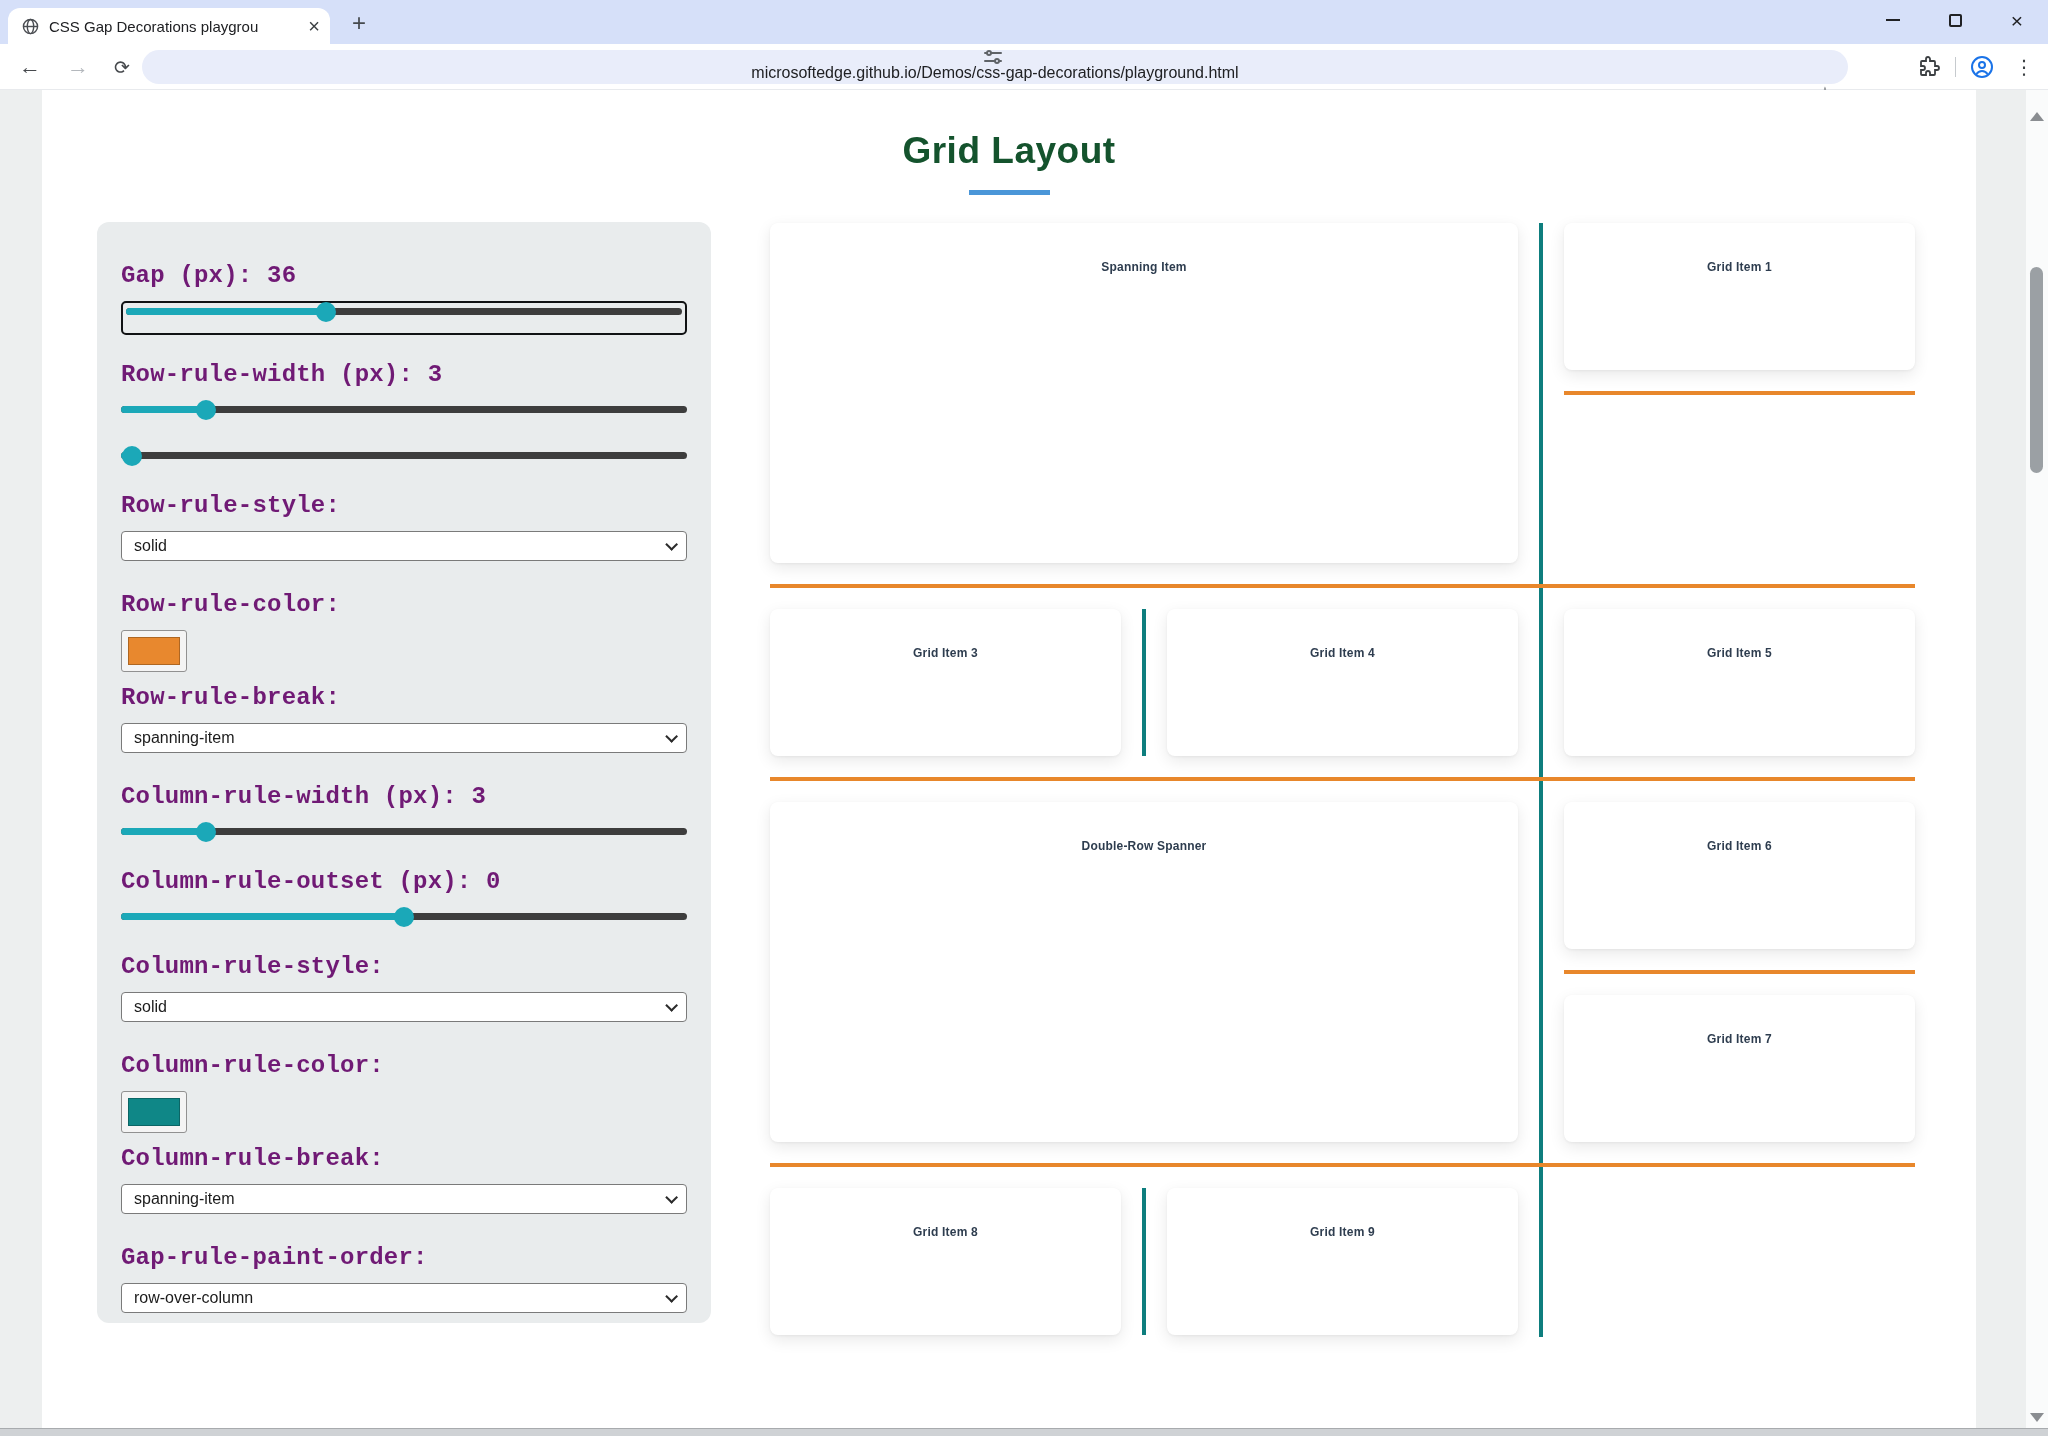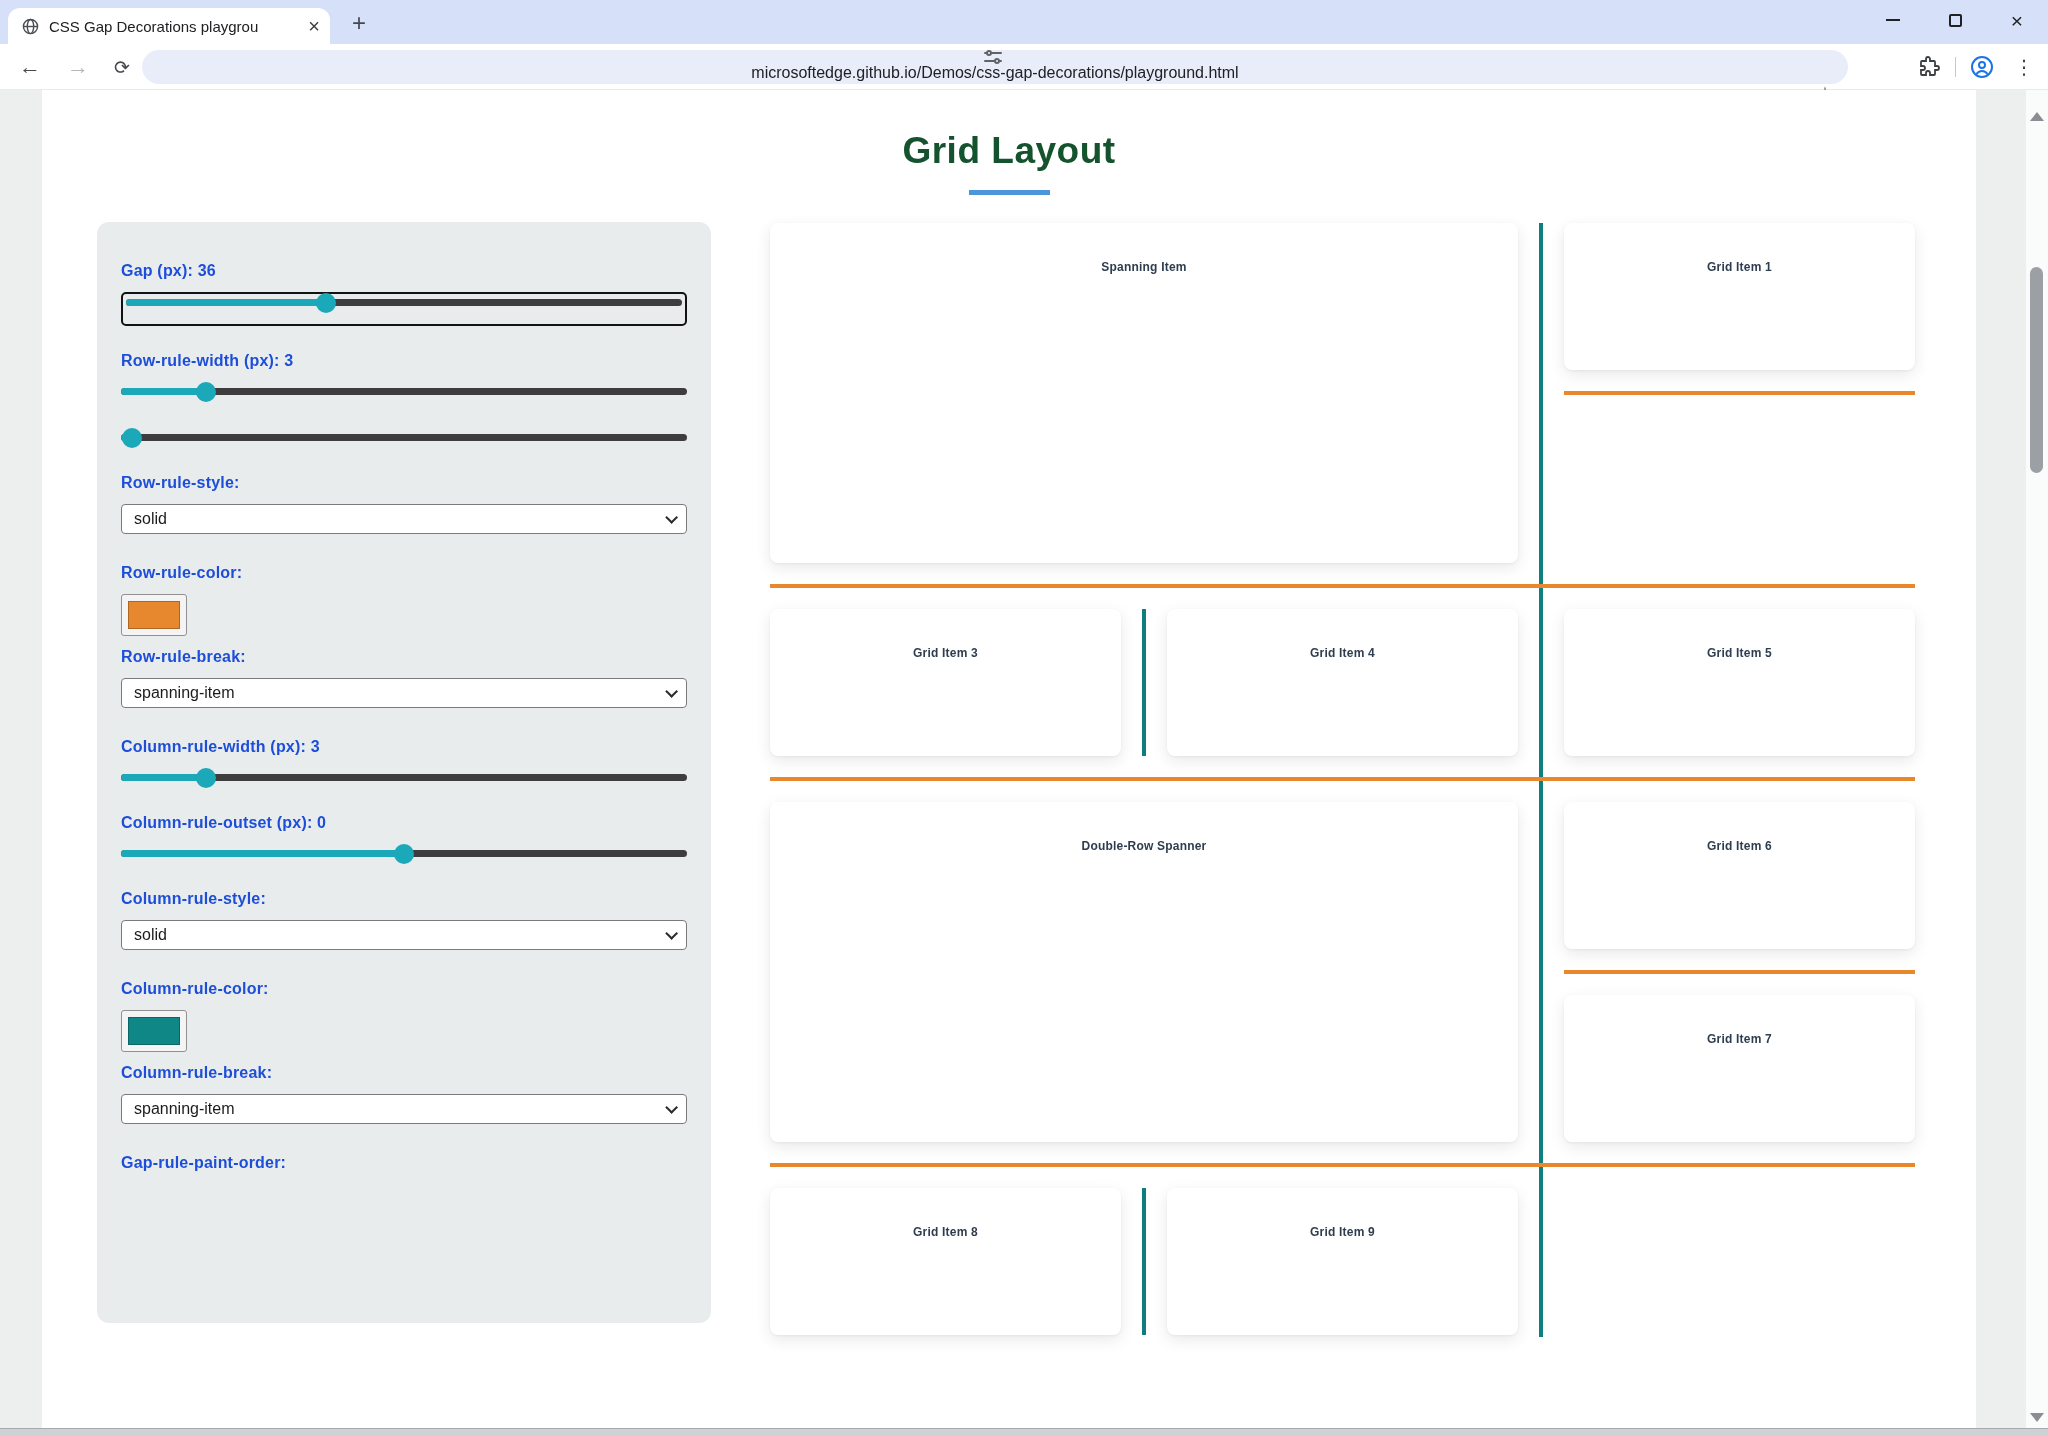--- a/index.html
+++ b/index.html
@@ -45,21 +45,21 @@
   .content { position:absolute; left:42px; top:0; width:1934px; bottom:8px; background:#fff; overflow:hidden; }
   .page-title { margin-top:40px; text-align:center; font-size:37px; font-weight:700; color:#14532d; letter-spacing:0.5px; }
   .title-underline { width:81px; height:5px; background:#4a96d8; margin:18px auto 0; }
 
   
   .panel { position:absolute; left:55px; top:132px; width:614px; height:1101px; background:#e9eced; border-radius:12px;
            padding:40px 24px 0; }
   .group { margin-bottom:26px; }
   .group.sel { margin-bottom:30px; }
   .group.col { margin-bottom:12px; }
-  .ctl-label { display:block; font-size:16px; font-weight:700; color:#1d4ed8; margin-bottom:12px; letter-spacing:0.2px; }
+  .ctl-label { display:block; font-size:24px; font-weight:700; color:#701a75; margin-bottom:12px; letter-spacing:0.2px;font-family:Liberation Mono, monospace; }
   .slider { position:relative; height:20px; }
   .focus-ring { border:2px solid #101214; border-radius:5px; padding:5px 3px; }
   .track { position:relative; height:7px; top:6px; background:#3d3d3d; border-radius:4px; }
   .focus-ring .track { top:0; }
   .fill { position:absolute; left:0; top:0; height:7px; background:#1ba8b8; border-radius:4px; }
   .thumb { position:absolute; right:-10px; top:50%; transform:translateY(-50%); width:20px; height:20px;
            border-radius:50%; background:#1ba8b8; }
   .select { width:100%; height:30px; background:#fff; border:1px solid #7a7a7a; border-radius:4px;
             display:flex; align-items:center; padding:0 12px; font-size:16px; color:#1b1b1b; }
   .chevron { margin-left:auto; width:9px; height:9px; border-right:2px solid #2b2b2b; border-bottom:2px solid #2b2b2b;
@@ -257,20 +257,24 @@
       <div class="group sel">
         <span class="ctl-label">Column-rule-break:</span>
         <div class="select">
           <span>spanning-item</span>
           <span class="chevron"></span>
         </div>
       </div>
 
       <div class="group sel">
         <span class="ctl-label">Gap-rule-paint-order:</span>
+        <div class="select">
+          <span>row-over-column</span>
+          <span class="chevron"></span>
+        </div>
       </div>
     </div>
 
     <div class="grid">
       <div class="card gi-span">Spanning Item</div>
       <div class="card gi-1">Grid Item 1</div>
       <div class="card gi-3">Grid Item 3</div>
       <div class="card gi-4">Grid Item 4</div>
       <div class="card gi-5">Grid Item 5</div>
       <div class="card gi-double">Double-Row Spanner</div>

